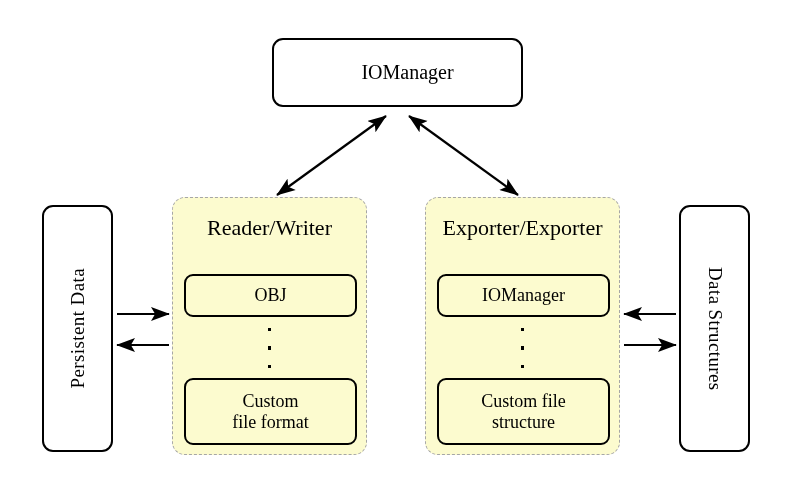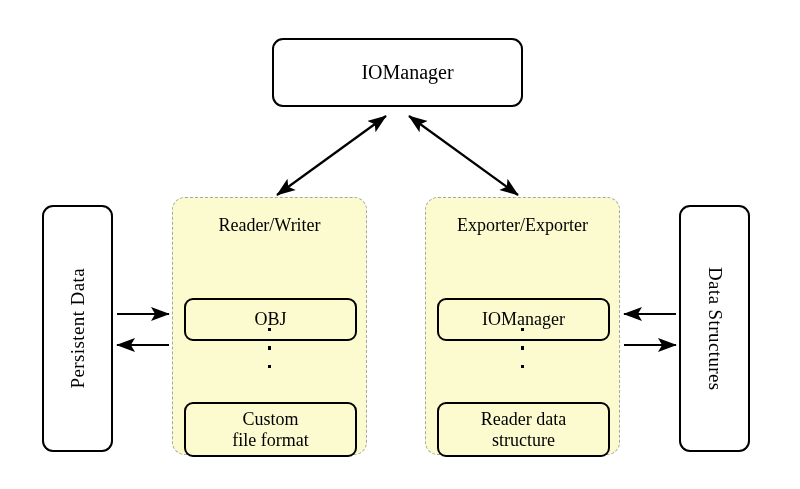--- a/index.html
+++ b/index.html
@@ -65,48 +65,47 @@
     height: 258px;
   }
   #panel-reader-writer { left: 172px; }
   #panel-importer-exporter { left: 425px; }
   .panel-title {
     position: absolute;
     top: 17px;
     left: 0;
     width: 100%;
     text-align: center;
-    font-size: 18px;
+    font-size: 22px;
     color: #000000;
     white-space: nowrap;
   }
   .inner-box {
     position: absolute;
     box-sizing: border-box;
     border: 2.6px solid #000000;
     border-radius: 9px;
     background: #fcfbcf;
     left: 11px;
     width: 173px;
     display: flex;
     align-items: center;
     justify-content: center;
     text-align: center;
     font-size: 18px;
     line-height: 1.15;
     color: #000000;
-    margin-top: 24px;
   }
   .inner-box-top {
     top: 76px;
     height: 43px;
   }
   .inner-box-bottom {
     top: 180px;
-    height: 55px;
+    height: 67px;
   }
   .vdots {
     position: absolute;
     left: 0;
     width: 100%;
     top: 130px;
     height: 40px;
     display: flex;
     flex-direction: column;
     align-items: center;
@@ -198,19 +197,19 @@
     </div>
 
     <div class="vdots">
       <span></span>
       <span></span>
       <span></span>
     </div>
 
     <div class="inner-box inner-box-bottom">
       <span>
-        <span>Reader data</span><br>
+        <span>Custom file</span><br>
         <span>structure</span>
       </span>
     </div>
   </div>
 
 </div>
 
 </body></html>

